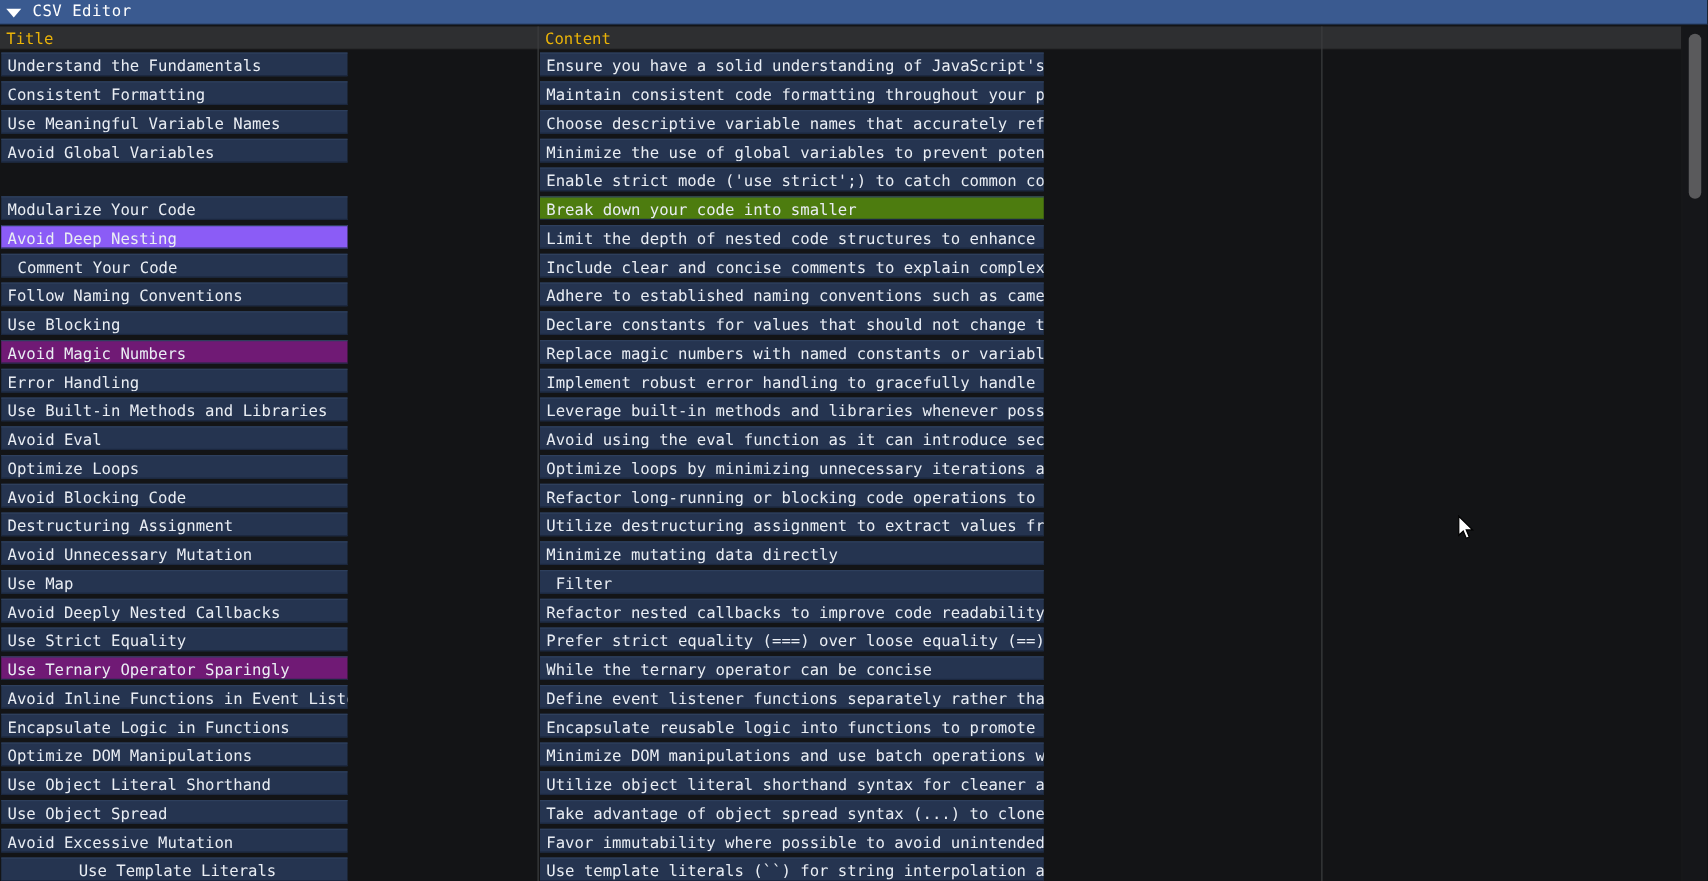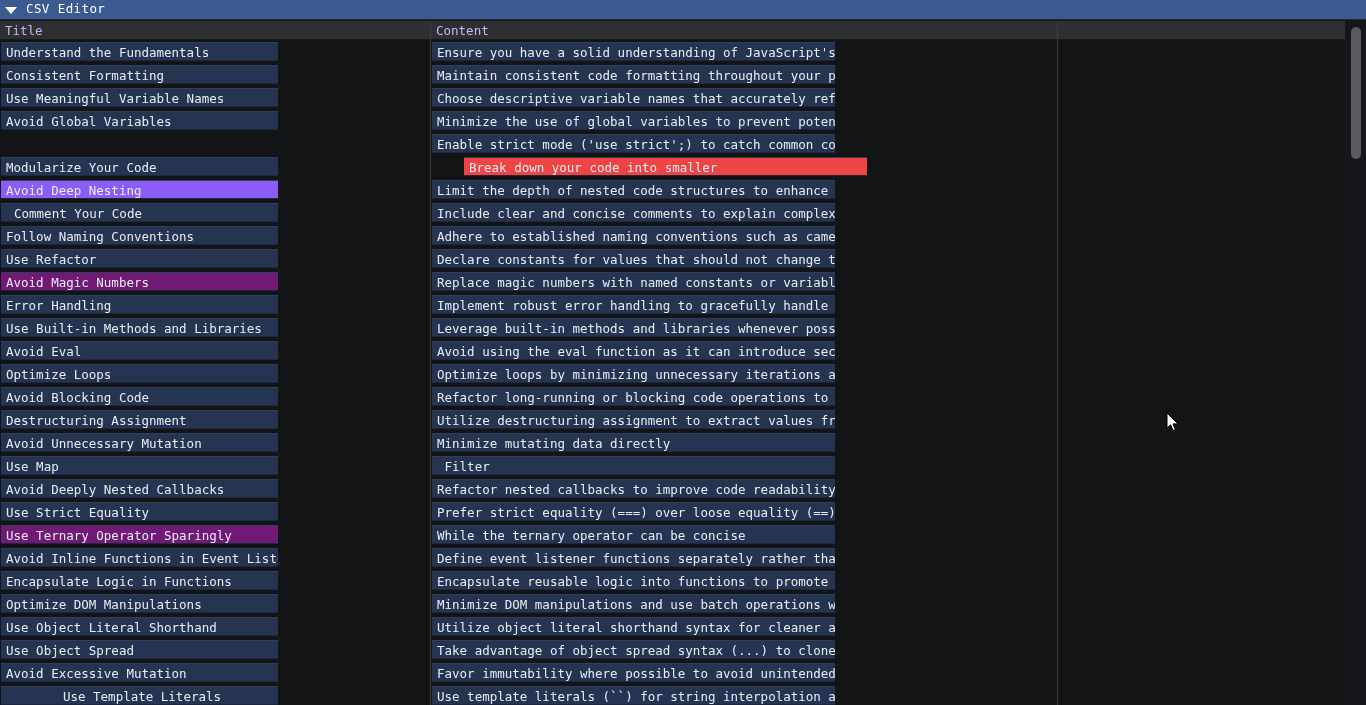--- a/index.html
+++ b/index.html
@@ -65,21 +65,21 @@
     height: 19px;
     background: #2e2f31;
     border-bottom: 1px solid #19191b;
   }
   .hdr-cell {
     position: absolute;
     top: 0;
     height: 19px;
     display: flex;
     align-items: center;
-    color: #c4b5fd;
+    color: #eab308;
     font-size: 12.5px;
     white-space: nowrap;
     padding-left: 5px;
   }
   .hdr-title   { left: 0px;   width: 430px; }
   .hdr-content { left: 431px; width: 626px; }
 
   
   .colsep {
     position: absolute;
@@ -184,36 +184,36 @@
         </div>
         <div class="row">
           <div class="cell cell-title" style="background: rgb(37, 52, 80);">Avoid Global Variables</div>
           <div class="cell cell-content" style="background: rgb(37, 52, 80);">Minimize the use of global variables to prevent potential</div>
         </div>
         <div class="row">
           <div class="cell cell-content" style="background: rgb(37, 52, 80);">Enable strict mode ('use strict';) to catch common coding</div>
         </div>
         <div class="row">
           <div class="cell cell-title" style="background: rgb(37, 52, 80);">Modularize Your Code</div>
-          <div class="cell cell-content" style="background: #ef4444; margin-left: 32px;">Break down your code into smaller</div>
+          <div class="cell cell-content" style="background: #4d7c0f;">Break down your code into smaller</div>
         </div>
         <div class="row">
           <div class="cell cell-title" style="background: #8b5cf6;">Avoid Deep Nesting</div>
           <div class="cell cell-content" style="background: rgb(37, 52, 80);">Limit the depth of nested code structures to enhance read</div>
         </div>
         <div class="row">
           <div class="cell cell-title" style="background: rgb(37, 52, 80); padding-left: 13px;">Comment Your Code</div>
           <div class="cell cell-content" style="background: rgb(37, 52, 80);">Include clear and concise comments to explain complex log</div>
         </div>
         <div class="row">
           <div class="cell cell-title" style="background: rgb(37, 52, 80);">Follow Naming Conventions</div>
           <div class="cell cell-content" style="background: rgb(37, 52, 80);">Adhere to established naming conventions such as camelCas</div>
         </div>
         <div class="row">
-          <div class="cell cell-title" style="background: rgb(37, 52, 80);">Use Refactor</div>
+          <div class="cell cell-title" style="background: rgb(37, 52, 80);">Use Blocking</div>
           <div class="cell cell-content" style="background: rgb(37, 52, 80);">Declare constants for values that should not change throu</div>
         </div>
         <div class="row">
           <div class="cell cell-title" style="background: #701a75;">Avoid Magic Numbers</div>
           <div class="cell cell-content" style="background: rgb(37, 52, 80);">Replace magic numbers with named constants or variables t</div>
         </div>
         <div class="row">
           <div class="cell cell-title" style="background: rgb(37, 52, 80);">Error Handling</div>
           <div class="cell cell-content" style="background: rgb(37, 52, 80);">Implement robust error handling to gracefully handle unex</div>
         </div>

